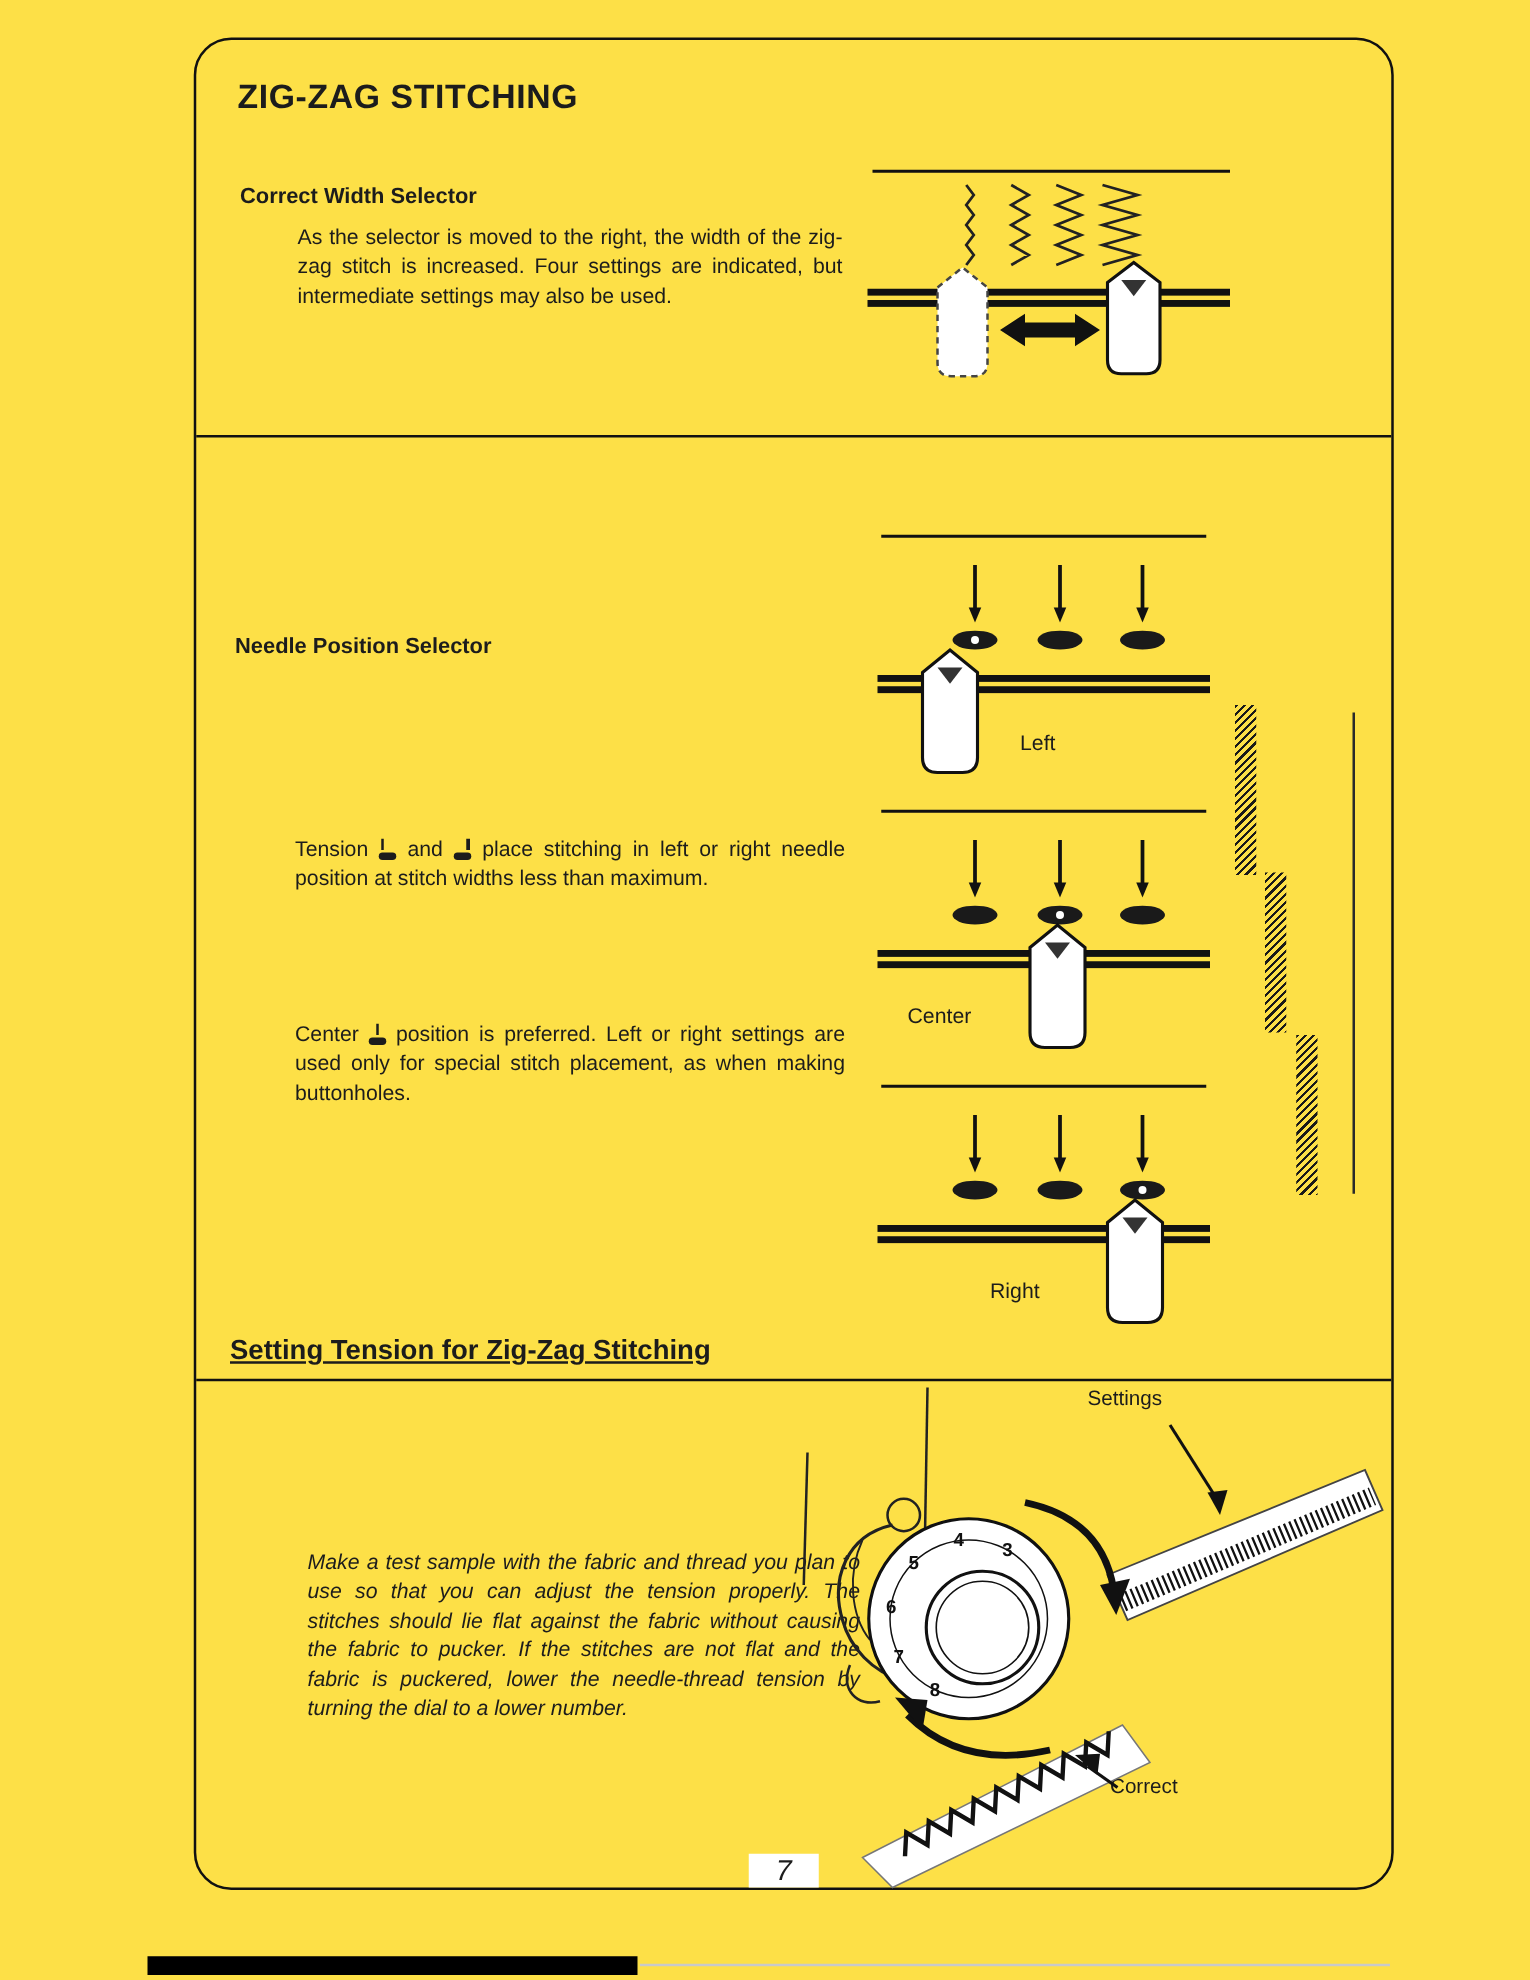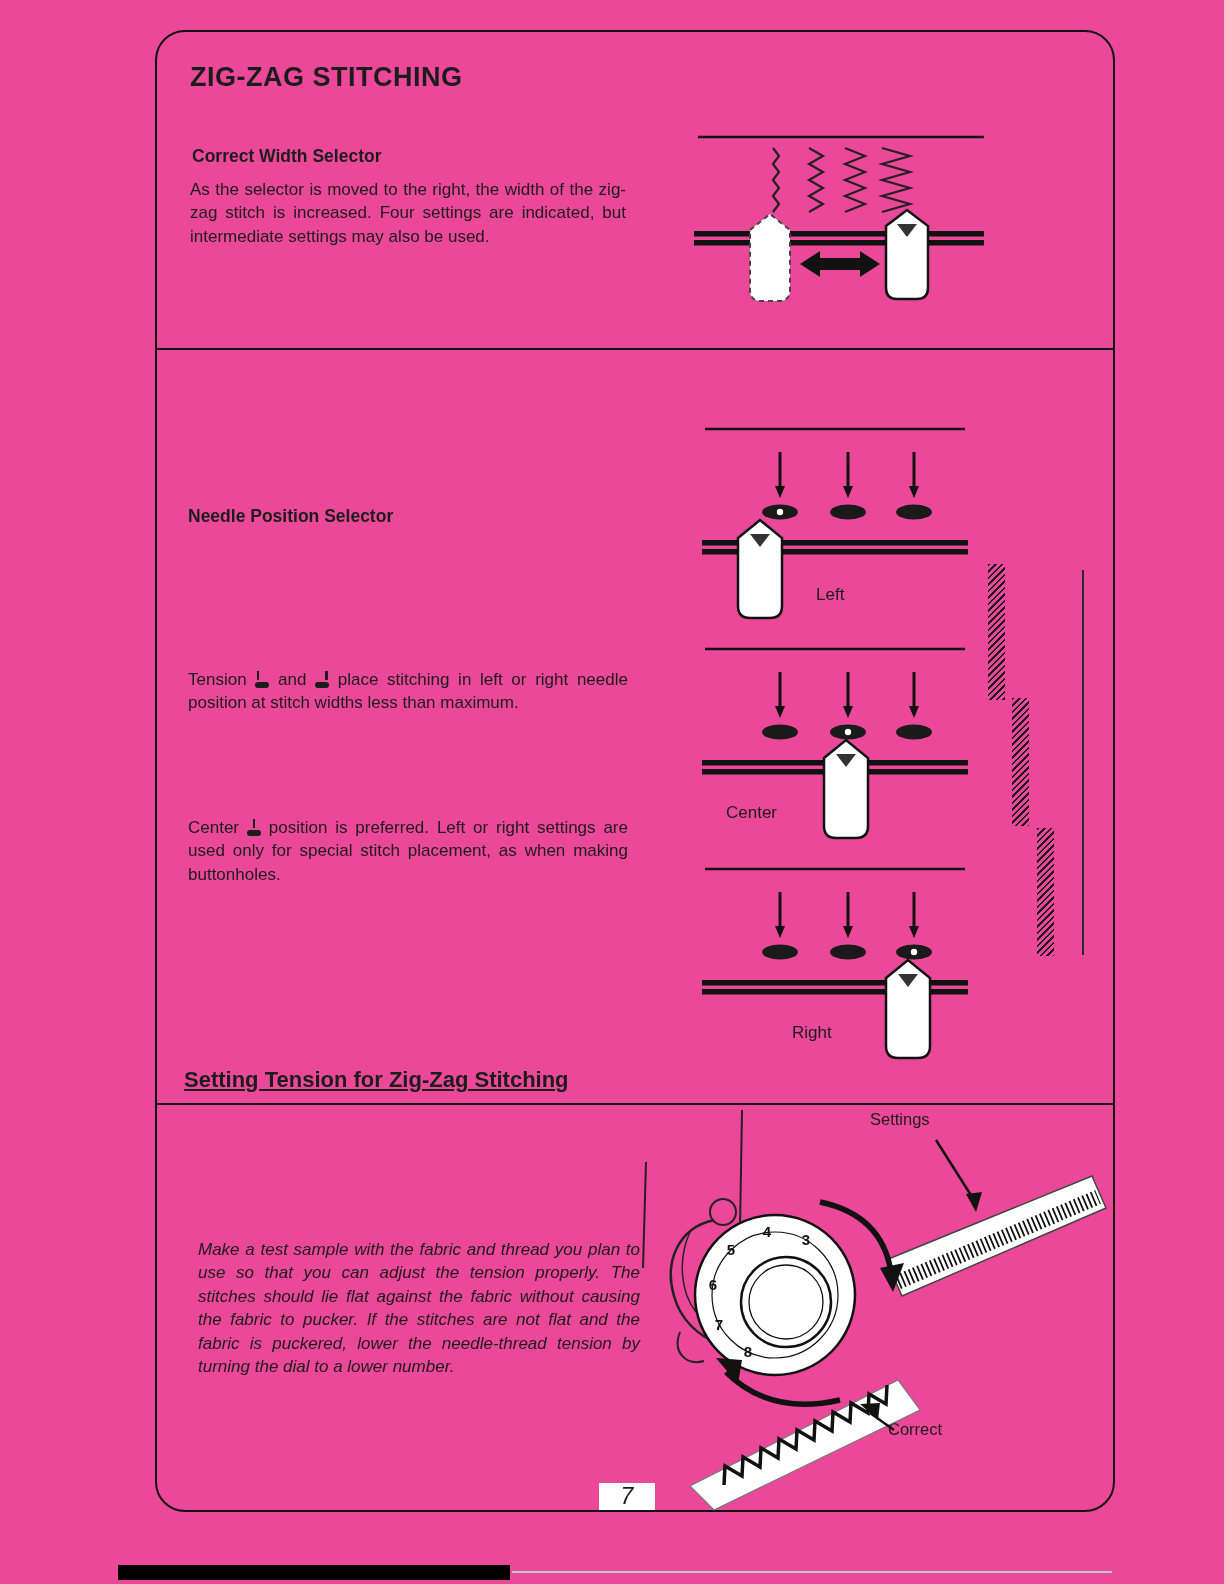--- a/index.html
+++ b/index.html
@@ -1,33 +1,33 @@
 <!DOCTYPE html>
 <html><head>
 <meta charset="utf-8">
 <style>
   * { box-sizing: border-box; }
   html, body { margin: 0; padding: 0; background: #ffffff; }
   .sheet {
-    position: relative; width: 1224px; height: 1584px; background: #ec4899;
+    position: relative; width: 1224px; height: 1584px; background: #fde047;
     font-family: "Liberation Sans", "DejaVu Sans", sans-serif; color: #1c1c1c;
     overflow: hidden;
     padding-left: 24px;
   }
   .frame {
     position: absolute; left: 155px; top: 30px; width: 960px; height: 1482px;
     border: 2.5px solid #111; border-radius: 30px;
   }
   .divider { position: absolute; left: 157px; width: 956px; height: 0; border-top: 2.5px solid #111; }
   .d1 { top: 348px; }
   .d2 { top: 1103px; }
   .h-title { position: absolute; left: 190px; top: 62px; font-size: 27px; font-weight: bold; letter-spacing: .5px; }
   .h-sub { position: absolute; font-size: 17.5px; font-weight: bold; }
   .h-big { position: absolute; font-size: 22px; font-weight: bold; }
-  .body-text { position: absolute; font-size: 17px; line-height: 1.38; text-align: justify; }
+  .body-text { position: absolute; font-size: 17px; line-height: 1.38; text-align: justify; margin-left: 48px; }
   .label { position: absolute; font-size: 16.5px; }
   .illus { position: absolute; }
   
   .np-icon { display: inline-block; width: 14px; height: 17px; position: relative; vertical-align: -3px; }
   .np-icon::after { content: ""; position: absolute; bottom: 0; left: 0; width: 14px; height: 6.5px; background: #1c1c1c; border-radius: 3.5px; }
   .np-icon::before { content: ""; position: absolute; top: 0; width: 2.2px; height: 9px; background: #1c1c1c; }
   .np-left::before { left: 1.5px; }
   .np-center::before { left: 6px; }
   .np-right::before { right: 1.5px; }
   

